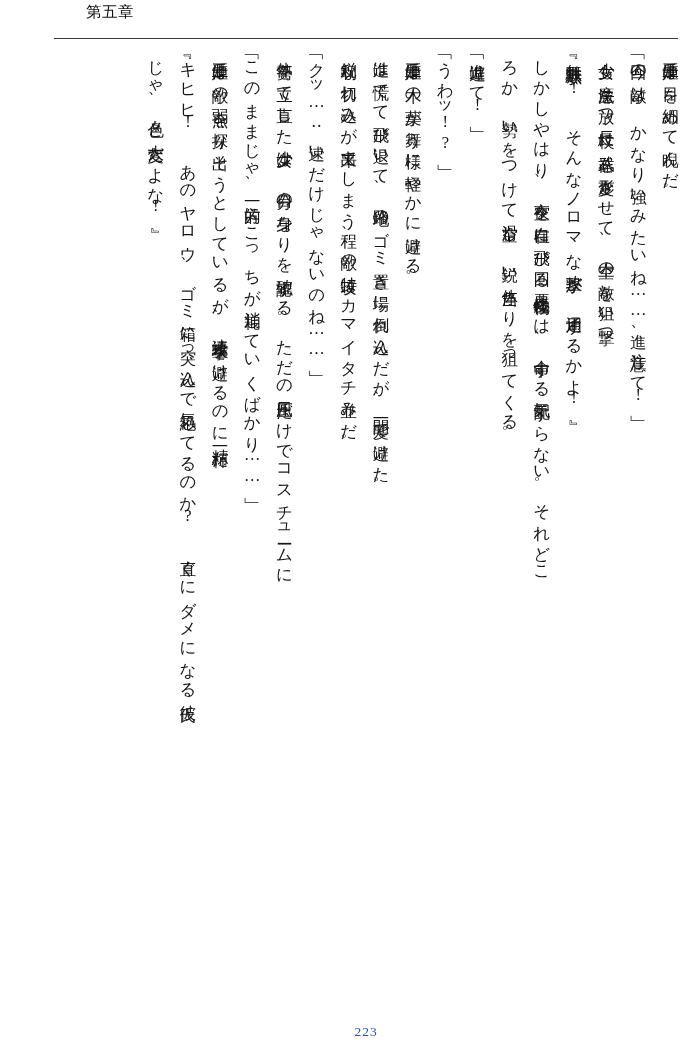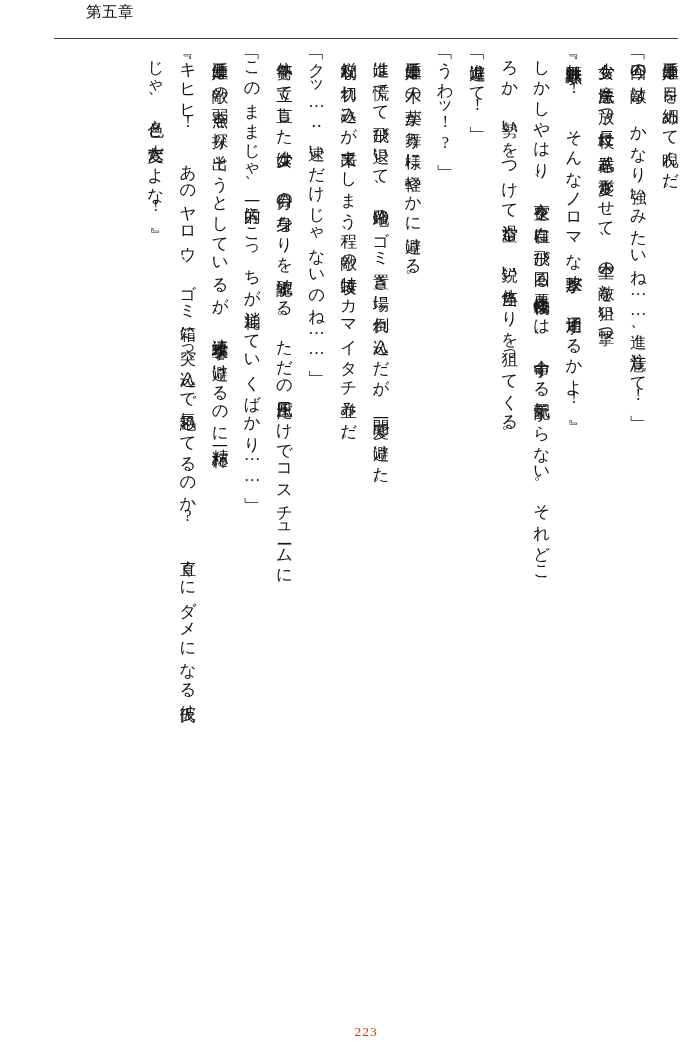--- a/index.html
+++ b/index.html
@@ -78,21 +78,21 @@
     display: inline-block;
     vertical-align: top;
   }
   .footer {
     flex: 0 0 auto;
     height: 26px;
     display: flex;
     align-items: flex-end;
     justify-content: center;
     font-size: 13.5px;
-    color: #c2410c;
+    color: #1d4ed8;
     letter-spacing: 1px;
   }
 </style>
 </head>
 <body>
 
 <div class="page">
 
   <div class="header">
     <span class="chap">第五章</span>

